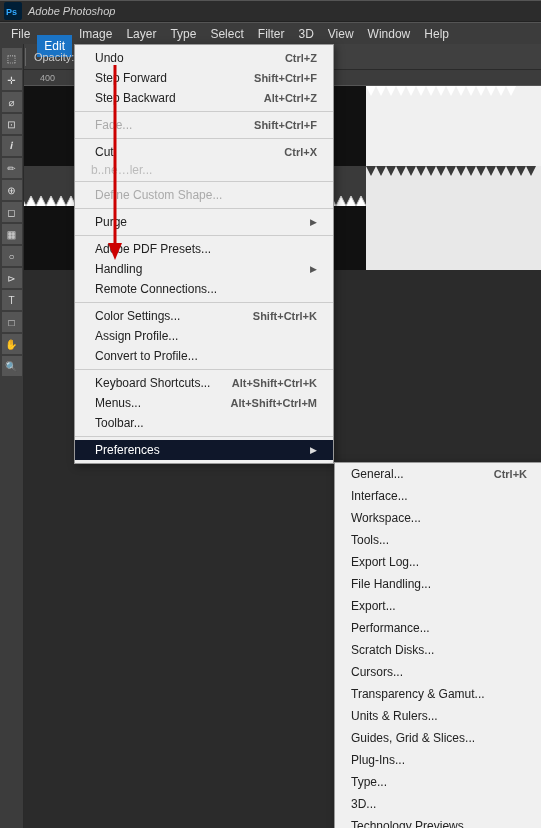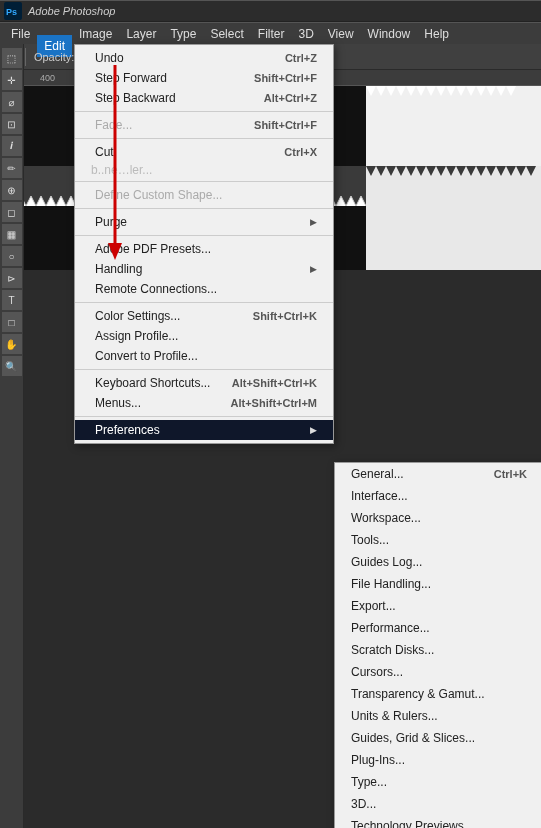--- a/index.html
+++ b/index.html
@@ -372,20 +372,23 @@
 
   <div class="menu-section">
     <div class="dropdown-item">
       <span>Keyboard Shortcuts...</span>
       <span class="shortcut">Alt+Shift+Ctrl+K</span>
     </div>
     <div class="dropdown-item">
       <span>Menus...</span>
       <span class="shortcut">Alt+Shift+Ctrl+M</span>
     </div>
+    <div class="dropdown-item">
+      <span>Toolbar...</span>
+    </div>
   </div>
 
   <div class="menu-section">
     <div class="dropdown-item highlighted has-submenu">
       <span>Preferences</span>
     </div>
   </div>
 </div>
 
 <div class="submenu" style="top: 462px;">
@@ -396,21 +399,21 @@
   <div class="dropdown-item">
     <span>Interface...</span>
   </div>
   <div class="dropdown-item">
     <span>Workspace...</span>
   </div>
   <div class="dropdown-item">
     <span>Tools...</span>
   </div>
   <div class="dropdown-item">
-    <span>Guides Log...</span>
+    <span>Export Log...</span>
   </div>
   <div class="dropdown-item">
     <span>File Handling...</span>
   </div>
   <div class="dropdown-item">
     <span>Export...</span>
   </div>
   <div class="dropdown-item">
     <span>Performance...</span>
   </div>

